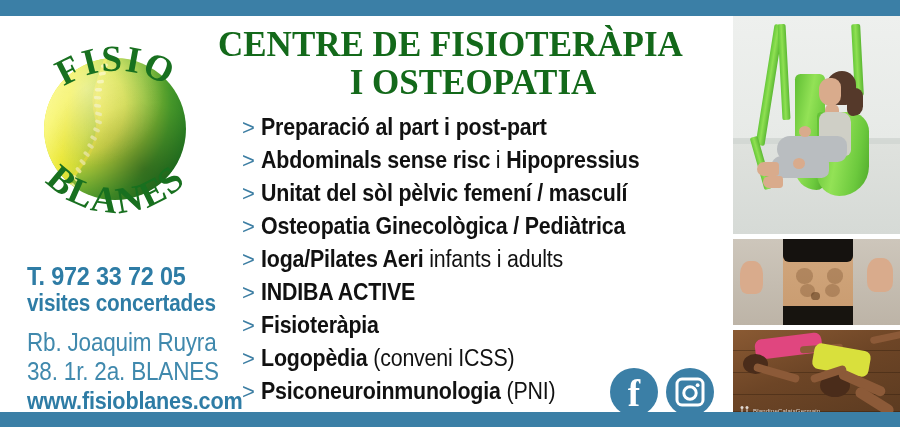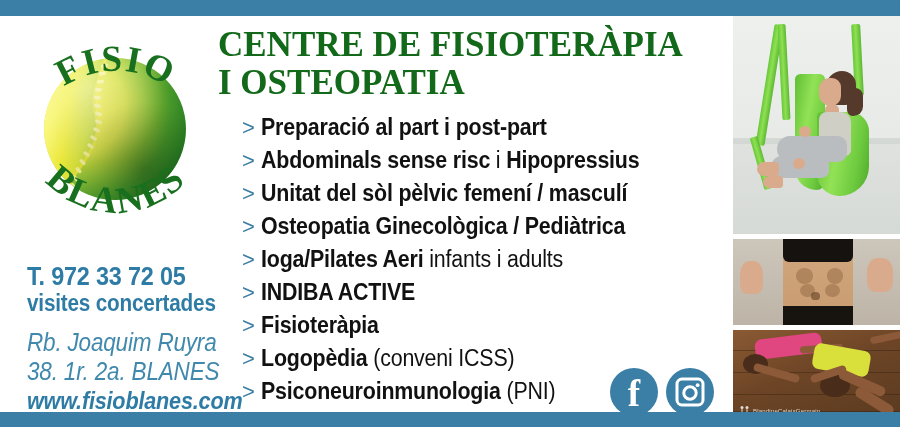--- a/index.html
+++ b/index.html
@@ -98,21 +98,21 @@
   .contact .visits {
     font-family: "Liberation Sans Narrow", "Liberation Sans", sans-serif;
     font-weight: bold;
     color: #2e7ca5;
     letter-spacing: -0.2px;
     transform: scaleX(0.9);
     transform-origin: left center;
   }
   .contact .phone  { font-size: 26px; line-height: 28px; }
   .contact .visits { font-size: 23px; line-height: 26px; }
-  .contact .addr-block { margin-top: 12px; font-style: italic; }
+  .contact .addr-block { margin-top: 12px; }
   .contact .addr,
   .contact .web {
     font-family: "Liberation Sans Narrow", "Liberation Sans", sans-serif;
     color: #4089ad;
     letter-spacing: -0.2px;
     transform: scaleX(0.9);
     transform-origin: left center;
   }
   .contact .addr { font-size: 25px; line-height: 29px; font-weight: normal; }
   .contact .web  { font-size: 24px; line-height: 30px; font-weight: bold; color: #2e7ca5; }
@@ -130,21 +130,21 @@
     left: 2px;
     top: 10px;
     width: 510px;
     color: #13691a;
     font-family: "Liberation Serif", serif;
     font-weight: bold;
     font-size: 35px;
     line-height: 38px;
     letter-spacing: 0px;
   }
-  .headline .l2 { display: block; }
+  .headline .l2 { display: block; text-align: center; }
 
   .services {
     position: absolute;
     left: 26px;
     top: 98px;
     width: 480px;
   }
   .svc {
     display: flex;
     align-items: baseline;

